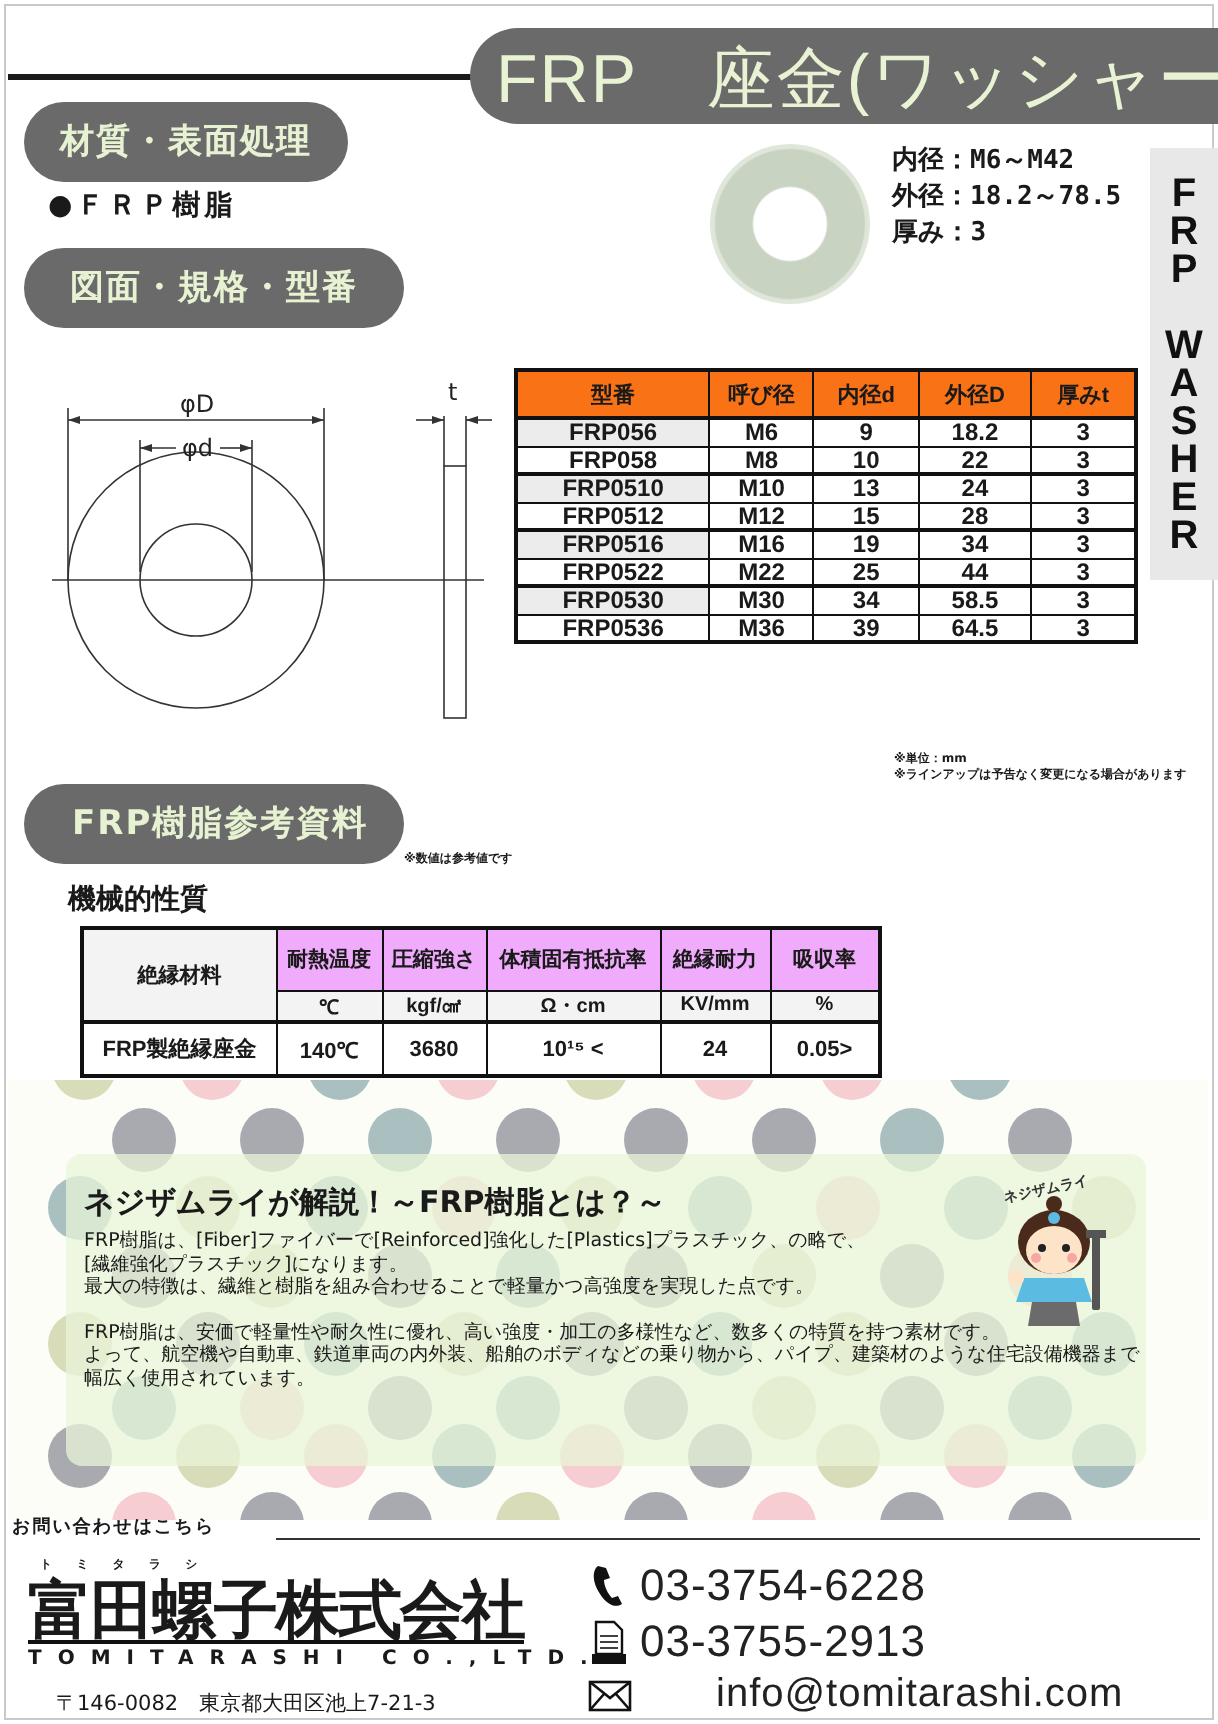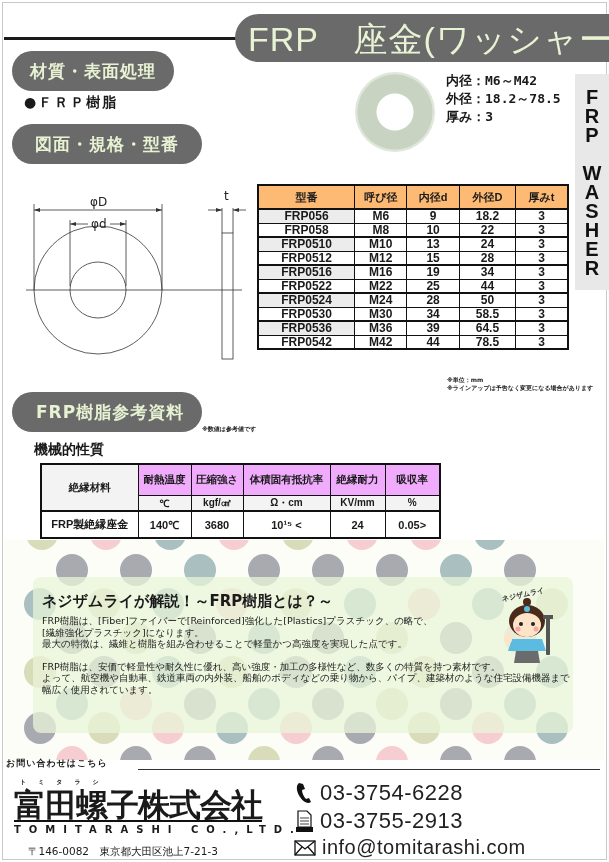--- a/index.html
+++ b/index.html
@@ -19,21 +19,21 @@
 
   .specs { position: absolute; left: 446px; top: 72px; font-family: "DejaVu Sans Mono", monospace; font-size: 13px; font-weight: bold; line-height: 18px; }
 
   .side-band { position: absolute; left: 575px; top: 74px; width: 34px; height: 216px; background: #e8e8e8; }
   .side-band span { display: block; text-align: center; font-family: "Liberation Sans", sans-serif; font-weight: bold; font-size: 20px; line-height: 19px; color: #111; }
 
   .diagram { position: absolute; left: 20px; top: 178px; }
 
   table { border-collapse: collapse; }
   .spec-table { position: absolute; left: 257px; top: 184px; width: 312px; border: 2px solid #111; font-size: 12px; font-family: "Liberation Sans", sans-serif; }
-  .spec-table th { background: #fdba74; font-weight: bold; height: 24px; border: 1px solid #111; border-bottom: 2px solid #111; font-size: 11px; }
+  .spec-table th { background: #f97316; font-weight: bold; height: 24px; border: 1px solid #111; border-bottom: 2px solid #111; font-size: 11px; }
   .spec-table td { height: 14px; text-align: center; border-left: 1px solid #111; border-right: 1px solid #111; border-bottom: 1px solid #111; font-weight: bold; line-height: 12px; padding: 0; }
   .spec-table tr:nth-child(odd) td.model { background: #ececec; }
   .spec-table tr:nth-child(even) td { border-bottom: 2px solid #111; }
 
   .note { position: absolute; left: 447px; top: 376px; font-size: 6px; line-height: 8px; font-weight: bold; }
   .ref-note { position: absolute; left: 202px; top: 425px; font-size: 6px; font-weight: bold; }
 
   .subhead { position: absolute; left: 34px; top: 441px; font-size: 14px; font-weight: bold; }
 
   .mech-table { position: absolute; left: 40px; top: 463px; width: 401px; border: 2px solid #111; font-size: 11px; font-family: "Liberation Sans", sans-serif; }
@@ -176,45 +176,31 @@
         <td>3</td>
       </tr>
     <tr>
         <td class="model">FRP0522</td>
         <td>M22</td>
         <td>25</td>
         <td>44</td>
         <td>3</td>
       </tr>
     <tr>
-        <td class="model">FRP0524</td>
-        <td>M24</td>
-        <td>28</td>
-        <td>50</td>
-        <td>3</td>
-      </tr>
-    <tr>
         <td class="model">FRP0530</td>
         <td>M30</td>
         <td>34</td>
         <td>58.5</td>
         <td>3</td>
       </tr>
     <tr>
         <td class="model">FRP0536</td>
         <td>M36</td>
         <td>39</td>
         <td>64.5</td>
-        <td>3</td>
-      </tr>
-    <tr>
-        <td class="model">FRP0542</td>
-        <td>M42</td>
-        <td>44</td>
-        <td>78.5</td>
         <td>3</td>
       </tr>
   </tbody>
 </table>
 
 <div class="note">
   <div>※単位：mm</div>
   <div>※ラインアップは予告なく変更になる場合があります</div>
 </div>
 
@@ -377,19 +363,19 @@
 <div class="contact-row" style="top:808px;">
   <svg width="20" height="24" viewBox="0 0 20 24">
     <path d="M4 2 L13 2 L17 6 L17 18 L4 18 Z" fill="#fff" stroke="#111" stroke-width="1.2"></path>
     <line x1="6" y1="9" x2="15" y2="9" stroke="#111" stroke-width="0.8"></line>
     <line x1="6" y1="12" x2="15" y2="12" stroke="#111" stroke-width="0.8"></line>
     <line x1="6" y1="15" x2="15" y2="15" stroke="#111" stroke-width="0.8"></line>
     <rect x="2" y="18" width="17" height="5" fill="#111"></rect>
   </svg>
   <span class="val">03-3755-2913</span>
 </div>
-<div class="contact-row mail" style="top:836px;">
+<div class="contact-row mail" style="top:836px;gap:36px;">
   <svg width="22" height="18" viewBox="0 0 22 18">
     <rect x="1" y="2" width="20" height="14" fill="#fff" stroke="#111" stroke-width="1.3"></rect>
     <path d="M1 2 L11 10 L21 2 M1 16 L8 8 M21 16 L14 8" fill="none" stroke="#111" stroke-width="1.3"></path>
   </svg>
   <span class="val">info@tomitarashi.com</span>
 </div>
 
 </body></html>

